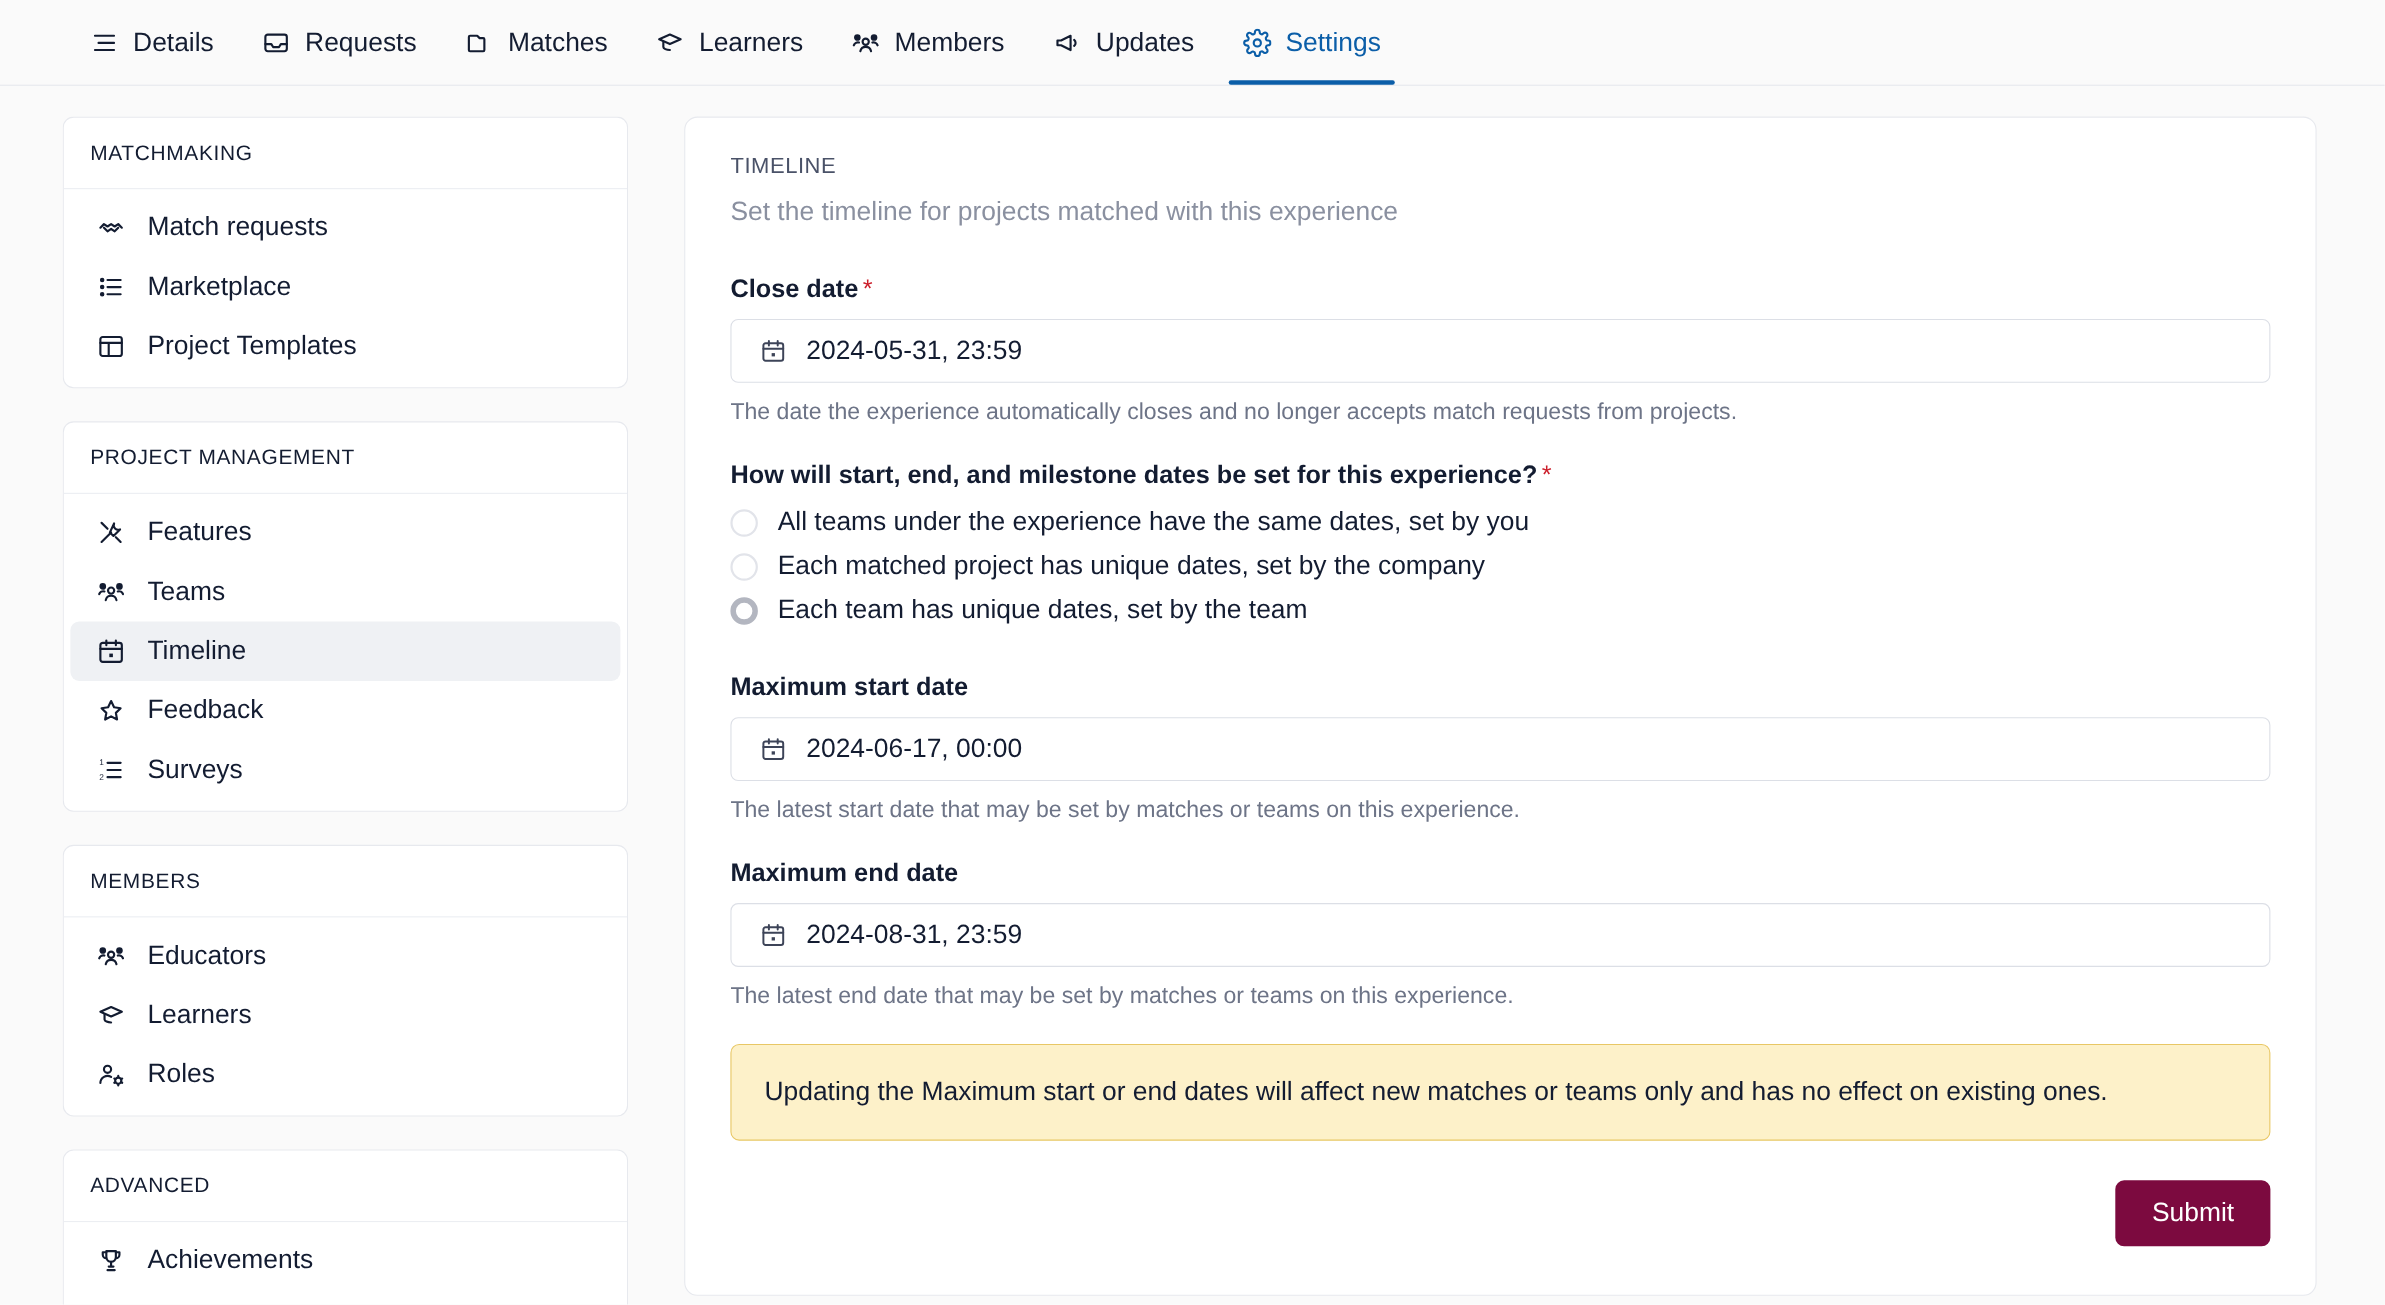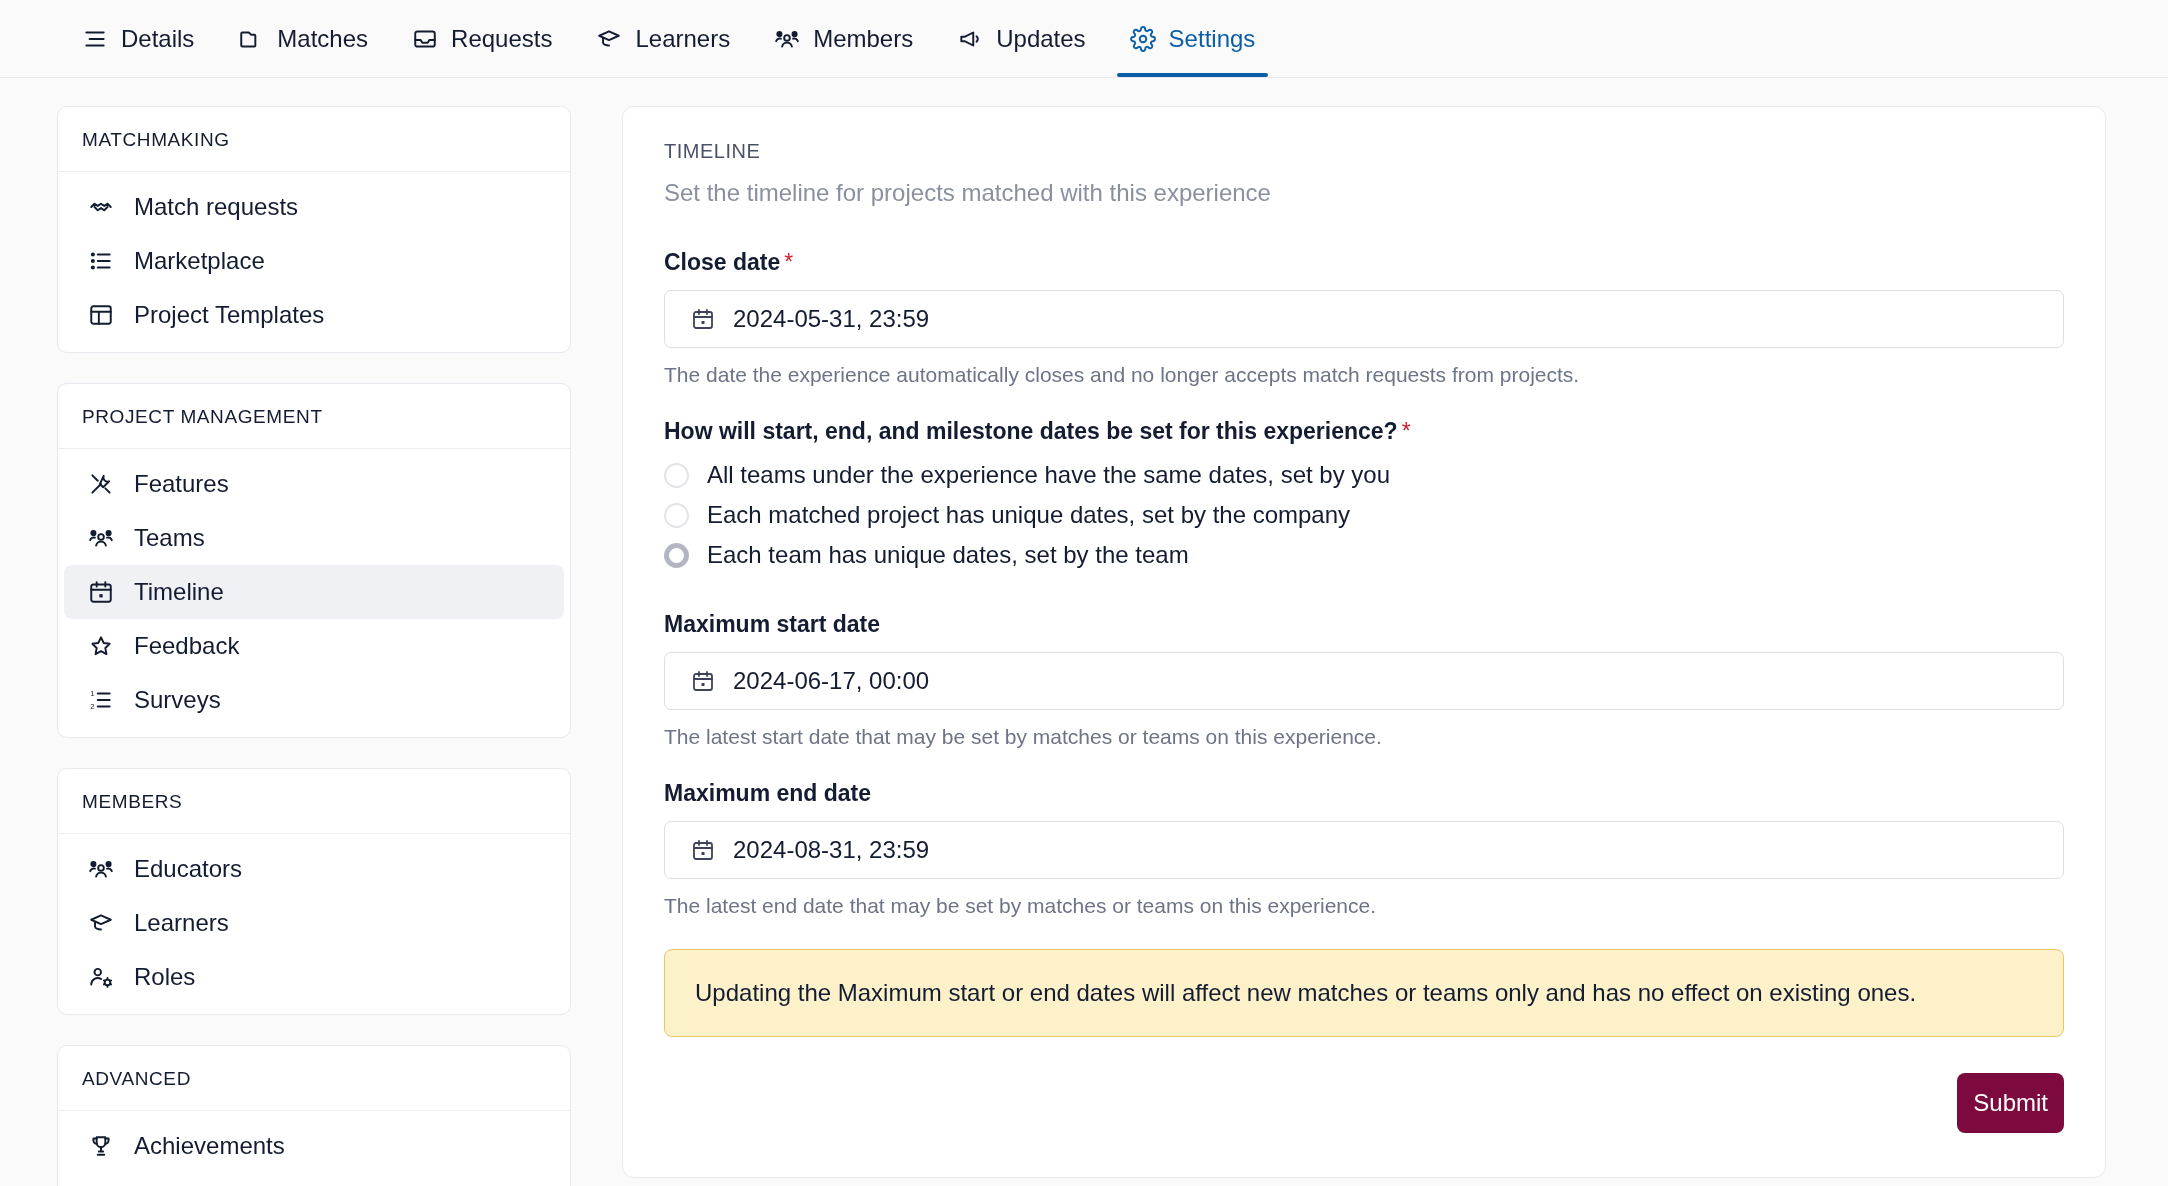--- a/index.html
+++ b/index.html
@@ -174,53 +174,53 @@
     color: #131c31;
     margin-top: 24px;
   }
   .actions { display: flex; justify-content: flex-end; margin-top: 36px; }
   .submit {
     background: #7c0a3f;
     color: #ffffff;
     font-size: 24px;
     border: none;
     border-radius: 8px;
-    padding: 16px 16px;
+    padding: 16px 33px;
     cursor: pointer;
     font-family: "Liberation Sans", sans-serif;
   }
 </style>
 </head>
 <body>
 
 <div class="topbar" id="topbar">
     <div class="tab">
      <span class="ico">
         <svg viewBox="0 0 24 24" fill="none" stroke="#131c31" stroke-width="1.8" stroke-linecap="round" stroke-linejoin="round">
           <path d="M4 6h16M7 12h13M4 18h16"></path>
         </svg>
       </span>
      <span>Details</span>
    </div>
     <div class="tab">
      <span class="ico">
         <svg viewBox="0 0 24 24" fill="none" stroke="#131c31" stroke-width="1.8" stroke-linecap="round" stroke-linejoin="round">
-          <path d="M4 6h6l2 2h3a1 1 0 011 1v9a1 1 0 01-1 1H4a1 1 0 01-1-1V7a1 1 0 011-1z"></path>
-        </svg>
-      </span>
-     <span>Matches</span>
-   </div>
-    <div class="tab">
-     <span class="ico">
-        <svg viewBox="0 0 24 24" fill="none" stroke="#131c31" stroke-width="1.8" stroke-linecap="round" stroke-linejoin="round">
           <rect x="3" y="5" width="18" height="14" rx="2"></rect>
           <path d="M3 13h5l1.5 2.5h5L16 13h5"></path>
         </svg>
       </span>
      <span>Requests</span>
+   </div>
+    <div class="tab">
+     <span class="ico">
+        <svg viewBox="0 0 24 24" fill="none" stroke="#131c31" stroke-width="1.8" stroke-linecap="round" stroke-linejoin="round">
+          <path d="M4 6h6l2 2h3a1 1 0 011 1v9a1 1 0 01-1 1H4a1 1 0 01-1-1V7a1 1 0 011-1z"></path>
+        </svg>
+      </span>
+     <span>Matches</span>
    </div>
     <div class="tab">
      <span class="ico">
         <svg viewBox="0 0 24 24" fill="none" stroke="#131c31" stroke-width="1.8" stroke-linecap="round" stroke-linejoin="round">
           <path d="M3 9l9-4 9 4-9 4-9-4z"></path>
           <path d="M6.5 11v4.5c0 1.3 2.6 2.5 5.5 2.5"></path>
         </svg>
       </span>
      <span>Learners</span>
    </div>

